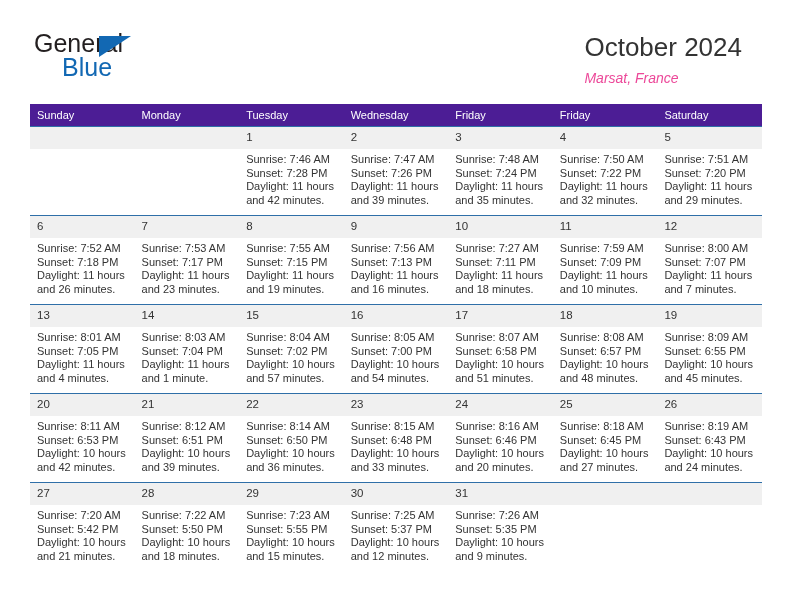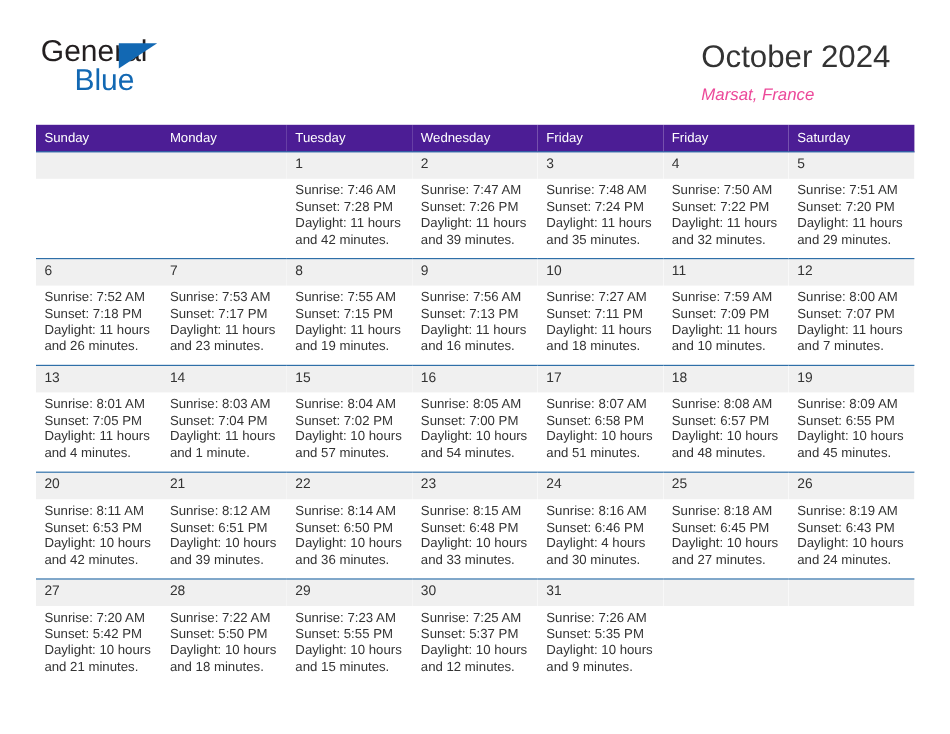--- a/index.html
+++ b/index.html
@@ -372,21 +372,21 @@
             <div>Sunrise: 8:15 AM</div>
             <div>Sunset: 6:48 PM</div>
             <div class="daylight">Daylight: 10 hours and 33 minutes.</div>
           </div>
         </td>
         <td>
           <div class="daynum">24</div>
           <div class="info">
             <div>Sunrise: 8:16 AM</div>
             <div>Sunset: 6:46 PM</div>
-            <div class="daylight">Daylight: 4 hours and 30 minutes.</div>
+            <div class="daylight">Daylight: 10 hours and 20 minutes.</div>
           </div>
         </td>
         <td>
           <div class="daynum">25</div>
           <div class="info">
             <div>Sunrise: 8:18 AM</div>
             <div>Sunset: 6:45 PM</div>
             <div class="daylight">Daylight: 10 hours and 27 minutes.</div>
           </div>
         </td>

